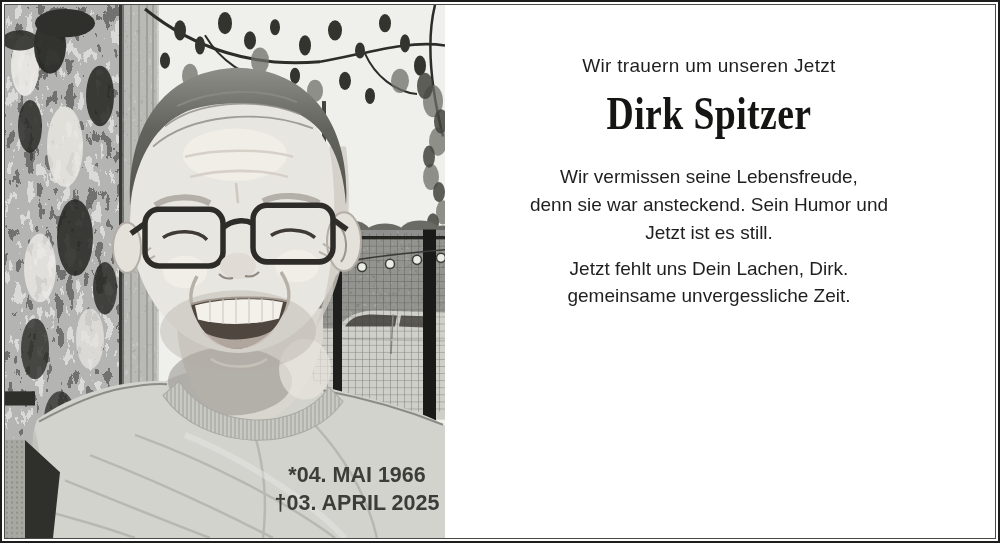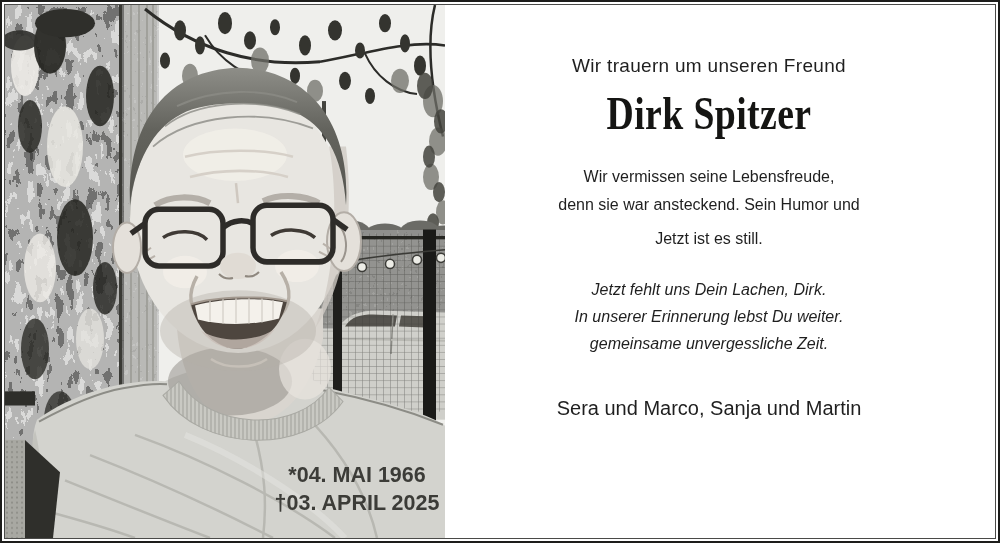--- a/index.html
+++ b/index.html
@@ -8,24 +8,24 @@
   .ad{position:absolute;inset:0;border:2px solid #1d1d1b;background:#fff;box-sizing:border-box;}
   .inner{position:absolute;inset:2px;border:1px solid #4a4a48;display:flex;overflow:hidden;}
   .photo{width:440px;flex:none;position:relative;background:#be185d;}
   .photo svg{display:block;width:100%;height:100%;}
   .text-col{flex:1;display:flex;flex-direction:column;align-items:center;text-align:center;
             color:#1f1f1f;padding:50px 22px 0 0;box-sizing:border-box;}
   .intro{font-size:19px;letter-spacing:.3px;}
   .name{font-family:"Liberation Serif",serif;font-weight:bold;font-size:46px;line-height:1.05;
         margin-top:13px;letter-spacing:.5px;transform:scaleX(.82);transform-origin:center;
         color:#151513;}
-  .para{font-size:16px;line-height:28px;}
+  .para{font-size:19px;line-height:28px;}
   .p1{margin-top:25px;}
-  .still{margin-top:6px;}
-  .p2{margin-top:23px;line-height:27px;font-style:italic;}
+  .still{margin-top:0;}
+  .p2{margin-top:8px;line-height:27px;}
   .sigs{margin-top:37px;font-size:20px;line-height:28px;}
 </style>
 </head>
 <body>
 
 <div class="ad">
   <div class="inner">
 
     <div class="photo">
       <svg viewBox="0 0 440 527" preserveAspectRatio="none">
@@ -263,35 +263,33 @@
         </g>
 
         <g font-family="Liberation Sans, sans-serif" font-weight="bold" font-size="21.5" fill="#3c3c38" text-anchor="middle">
           <text x="352" y="472">*04. MAI 1966</text>
           <text x="352" y="499">†03. APRIL 2025</text>
         </g>
       </svg>
     </div>
 
     <div class="text-col">
-      <div class="intro">Wir trauern um unseren Freund</div>
+      <div class="intro">Wir trauern um unseren Jetzt</div>
       <div class="name">Dirk Spitzer</div>
 
       <div class="para p1">
         <div>Wir vermissen seine Lebensfreude,</div>
         <div>denn sie war ansteckend. Sein Humor und</div>
       </div>
 
       <div class="para still">Jetzt ist es still.</div>
 
       <div class="para p2">
         <div>Jetzt fehlt uns Dein Lachen, Dirk.</div>
-        <div>In unserer Erinnerung lebst Du weiter.</div>
         <div>gemeinsame unvergessliche Zeit.</div>
       </div>
 
       <div class="sigs">
-        <div>Sera und Marco, Sanja und Martin</div>
       </div>
     </div>
 
   </div>
 </div>
 
 </body></html>

